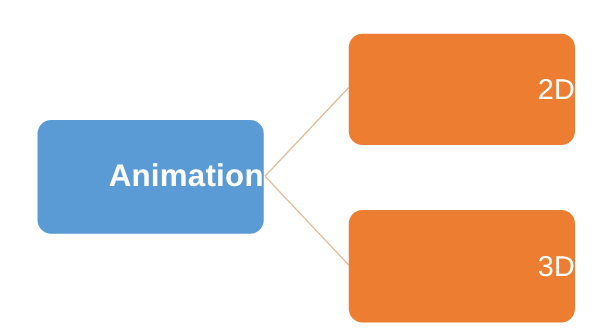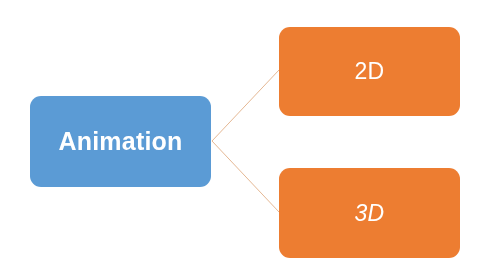--- a/index.html
+++ b/index.html
@@ -24,21 +24,21 @@
     top: 0;
     width: 480px;
     height: 269px;
     pointer-events: none;
   }
   .node {
     position: absolute;
     box-sizing: border-box;
     display: flex;
     align-items: center;
-    justify-content: center;
+    justify-content: flex-end;
     border-radius: 11px;
     color: #ffffff;
     letter-spacing: 0.2px;
   }
   .node-label {
     display: block;
     line-height: 1;
     white-space: nowrap;
   }
   #node-animation {
@@ -58,21 +58,20 @@
     width: 181px;
     height: 89px;
     background: #ED7D31;
   }
   #node-3d {
     left: 279px;
     top: 168px;
     width: 181px;
     height: 90px;
     background: #ED7D31;
-    font-style: italic;
   }
   #node-2d .node-label,
   #node-3d .node-label {
     font-size: 23px;
     font-weight: 400;
   }
 </style>
 </head>
 <body>
 

